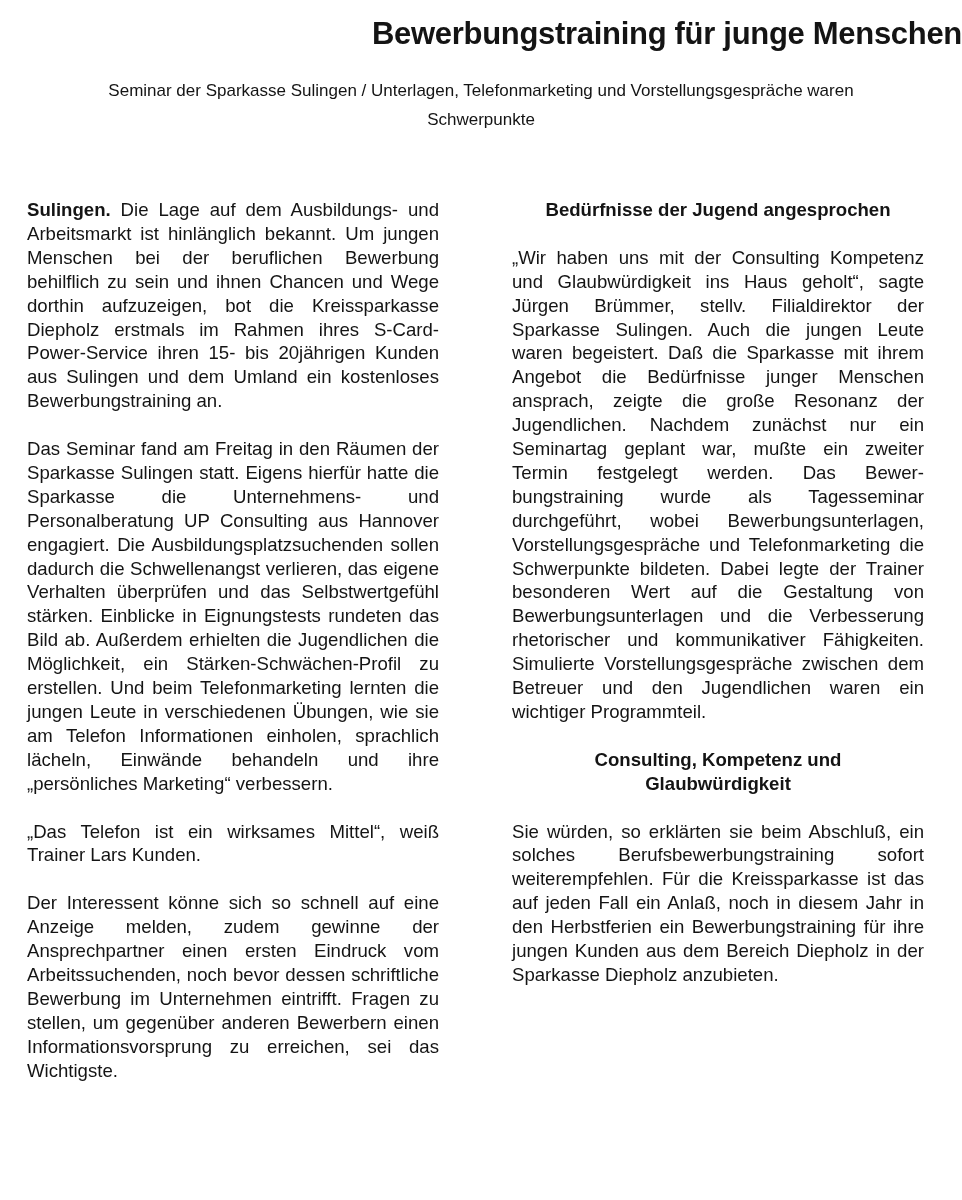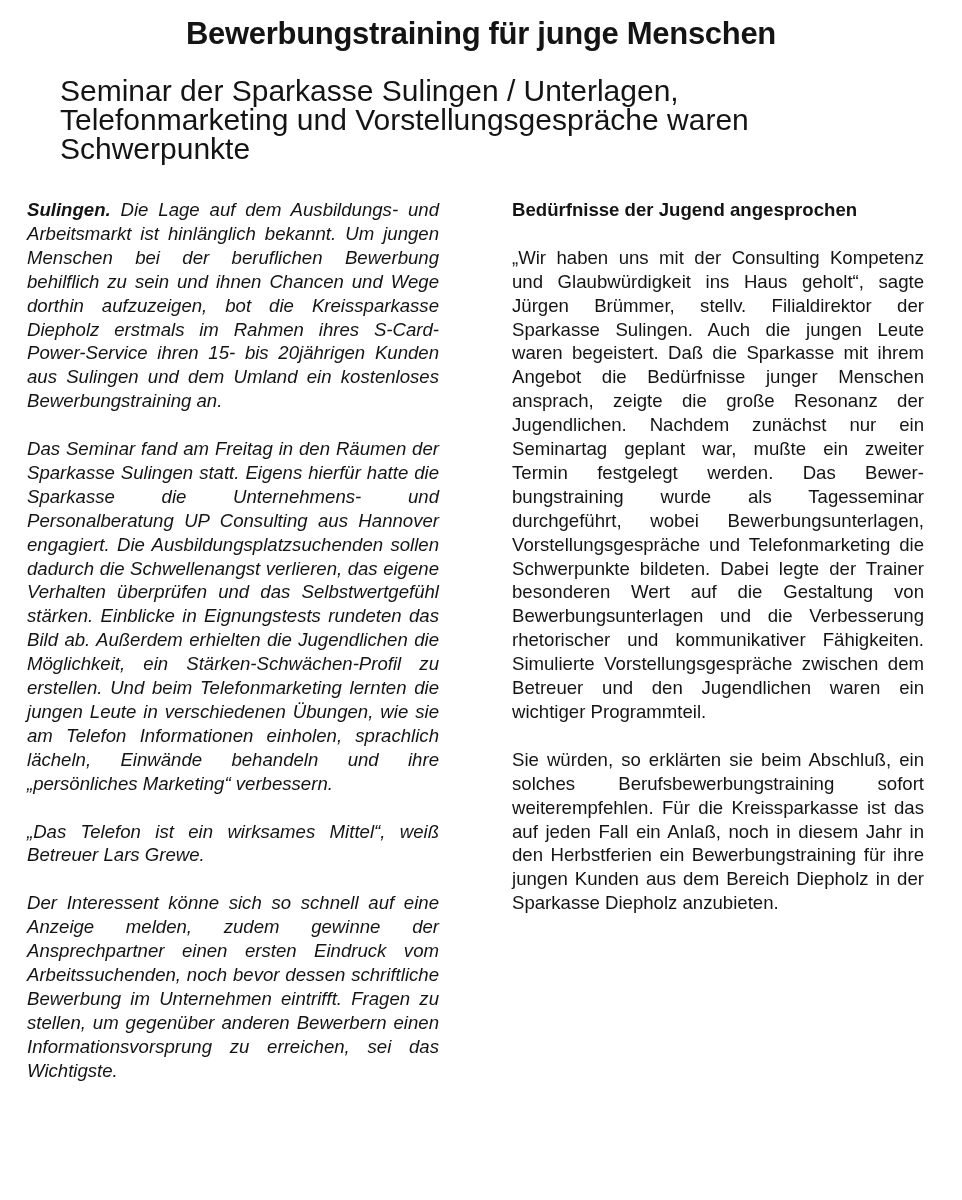--- a/index.html
+++ b/index.html
@@ -3,55 +3,56 @@
 <meta charset="utf-8">
 <style>
   html, body { margin: 0; padding: 0; background: #ffffff; }
   body {
     width: 962px; height: 1200px; position: relative; overflow: hidden;
     color: #141414;
     font-family: "Liberation Sans", sans-serif;
   }
   .title {
     position: absolute; left: 0; right: 0; top: 14px;
-    text-align: center; font-weight: bold; font-size: 31px; line-height: 40px;
+    text-align: right; font-weight: bold; font-size: 31px; line-height: 40px;
     letter-spacing: -0.3px;
   }
   .subtitle {
     position: absolute; left: 60px; right: 60px; top: 76px;
-    text-align: left; font-size: 30px; line-height: 29px;
+    text-align: center; font-size: 17px; line-height: 29px;
   }
   .col {
     position: absolute; top: 198px;
     font-size: 18.6px; line-height: 23.9px;
   }
-  .col.left { left: 27px; width: 412px; font-style: italic; }
+  .col.left { left: 27px; width: 412px; }
   .col.right { left: 512px; width: 412px; }
   .col p {
     margin: 0 0 23.9px 0;
     text-align: justify;
     hyphens: manual;
   }
   .col p.last { margin-bottom: 8px; }
   .lead { font-weight: bold; }
   .subhead {
     margin: 0 0 23.9px 0;
-    text-align: left; font-weight: bold; font-size: 18.6px; line-height: 23.9px;
+    text-align: center; font-weight: bold; font-size: 18.6px; line-height: 23.9px;
   }
 </style>
 </head>
 <body>
 
 <h1 class="title" style="margin:0;">Bewerbungstraining für junge Menschen</h1>
 <h2 class="subtitle" style="margin:0;font-weight:normal;">Seminar der Sparkasse Sulingen / Unterlagen, Telefonmarketing und Vorstellungsgespräche waren Schwerpunkte</h2>
 
 <div class="col left">
   <p><span class="lead">Sulingen.</span><span> Die Lage auf dem Ausbildungs­- und Arbeitsmarkt ist hinlänglich bekannt. Um jungen Menschen bei der beruflichen Bewerbung behilflich zu sein und ihnen Chancen und Wege dorthin aufzuzeigen, bot die Kreissparkasse Diepholz erstmals im Rahmen ihres S-Card-Power-Service ihren 15- bis 20jährigen Kunden aus Sulingen und dem Umland ein kostenloses Bewerbungs­training an.</span></p>
   <p>Das Seminar fand am Freitag in den Räumen der Sparkasse Sulingen statt. Eigens hierfür hatte die Sparkasse die Unternehmens- und Personalberatung UP Consulting aus Hannover engagiert. Die Ausbildungsplatzsuchenden sollen dadurch die Schwellenangst verlieren, das eigene Verhalten überprüfen und das Selbstwertgefühl stärken. Einblicke in Eignungstests rundeten das Bild ab. Außerdem erhielten die Jugendlichen die Möglichkeit, ein Stärken-Schwächen-Profil zu erstellen. Und beim Telefonmarketing lernten die jungen Leute in verschiedenen Übungen, wie sie am Telefon Informationen einholen, sprachlich lächeln, Einwände behandeln und ihre „persönliches Marketing“ verbessern.</p>
-  <p>„Das Telefon ist ein wirksames Mittel“, weiß Betreuer Lars Grewe.</p>
+  <p>„Das Telefon ist ein wirksames Mittel“, weiß Trainer Lars Kunden.</p>
   <p class="last">Der Interessent könne sich so schnell auf eine Anzeige melden, zudem gewinne der Ansprechpartner einen ersten Eindruck vom Arbeitssuchenden, noch bevor dessen schriftliche Bewerbung im Unternehmen eintrifft. Fragen zu stellen, um gegenüber anderen Bewerbern einen Informations­vorsprung zu erreichen, sei das Wichtigste.</p>
 </div>
 
 <div class="col right">
   <div class="subhead">Bedürfnisse der Jugend angesprochen</div>
   <p>„Wir haben uns mit der Consulting Kompetenz und Glaubwürdigkeit ins Haus geholt“, sagte Jürgen Brümmer, stellv. Filialdirektor der Sparkasse Sulingen. Auch die jungen Leute waren begeistert. Daß die Sparkasse mit ihrem Angebot die Bedürfnisse junger Menschen ansprach, zeigte die große Resonanz der Jugendlichen. Nachdem zunächst nur ein Seminartag geplant war, mußte ein zweiter Termin festgelegt werden. Das Bewer­bungstraining wurde als Tagesseminar durchgeführt, wobei Bewerbungsunterlagen, Vorstellungsgespräche und Telefonmarke­ting die Schwerpunkte bildeten. Dabei legte der Trainer besonderen Wert auf die Gestaltung von Bewerbungsunterlagen und die Verbesserung rhetorischer und kommu­nikativer Fähigkeiten. Simulierte Vorstel­lungsgespräche zwischen dem Betreuer und den Jugendlichen waren ein wichtiger Programmteil.</p>
+  <div class="subhead" style="padding:0 70px;">Consulting, Kompetenz und Glaubwürdigkeit</div>
   <p class="last">Sie würden, so erklärten sie beim Abschluß, ein solches Berufsbewerbungstraining sofort weiterempfehlen. Für die Kreissparkasse ist das auf jeden Fall ein Anlaß, noch in diesem Jahr in den Herbstferien ein Bewerbungs­training für ihre jungen Kunden aus dem Bereich Diepholz in der Sparkasse Diepholz anzubieten.</p>
 </div>
 
 </body></html>

